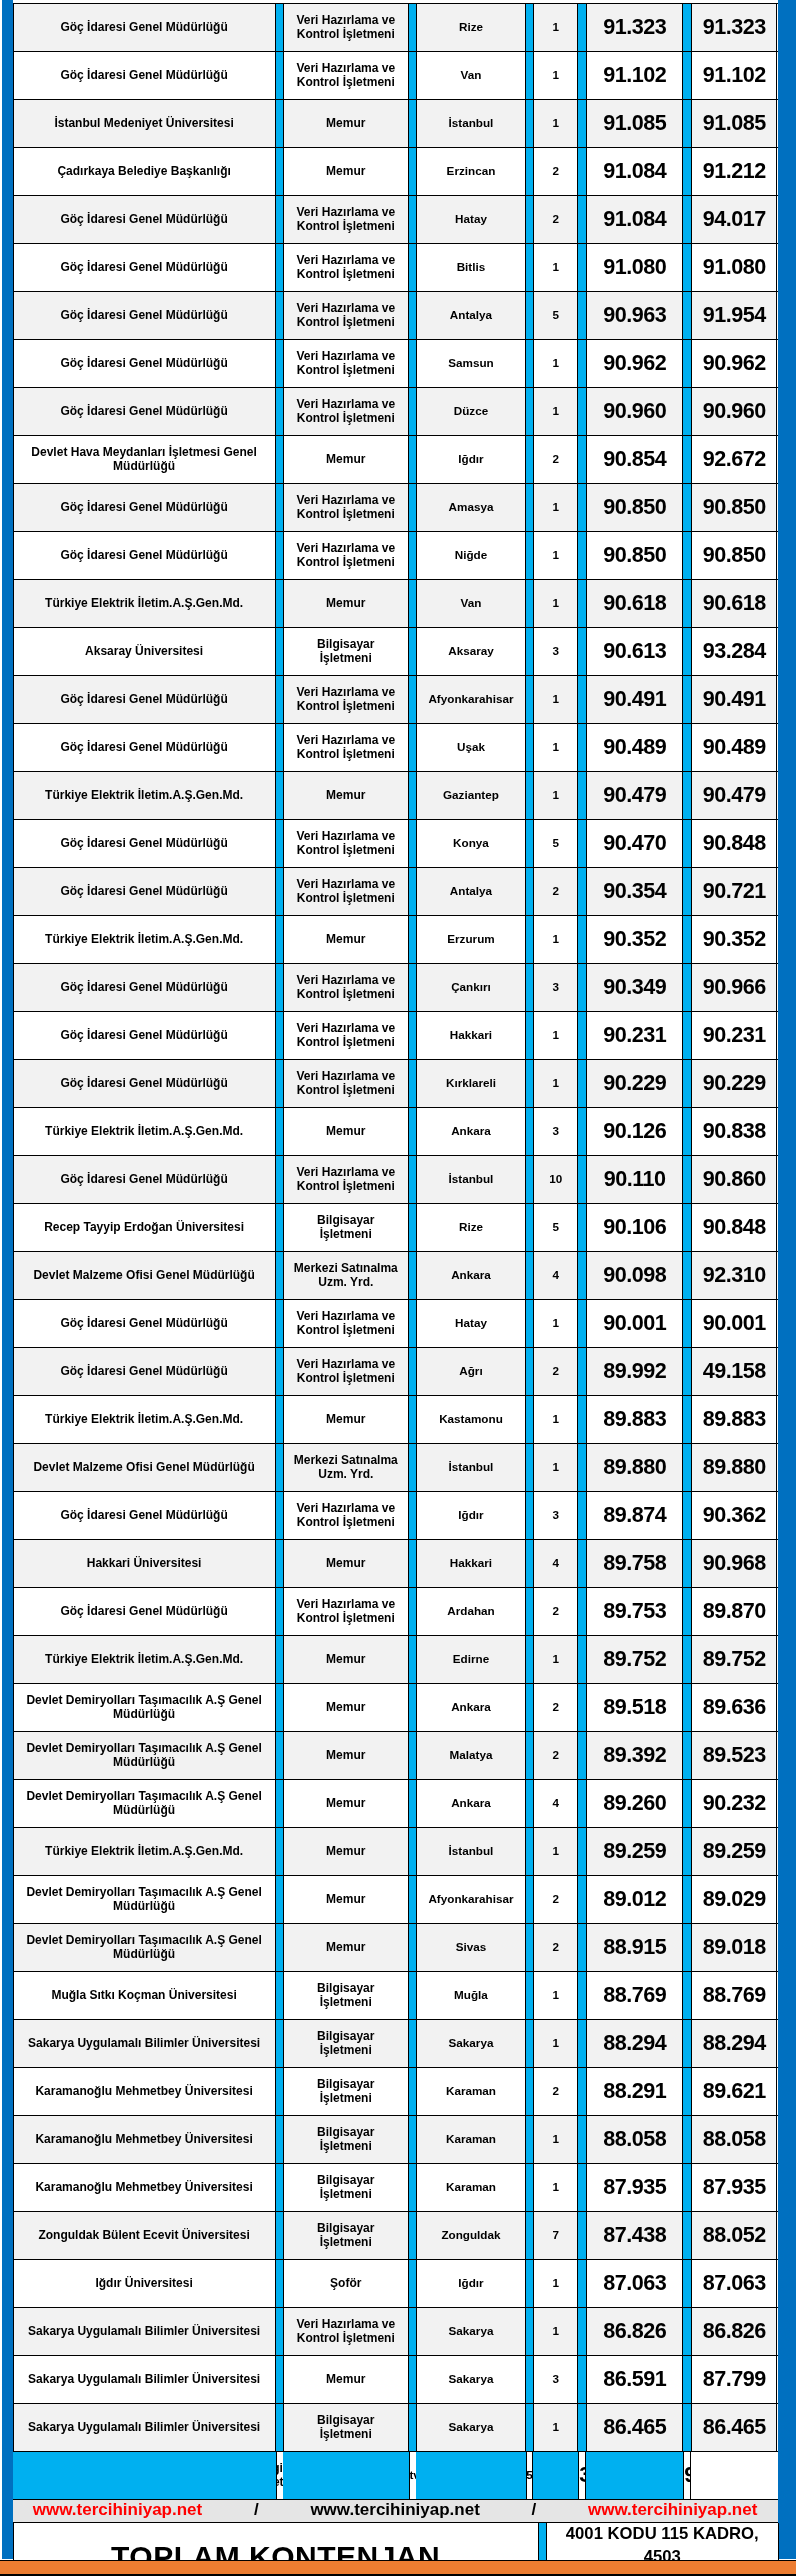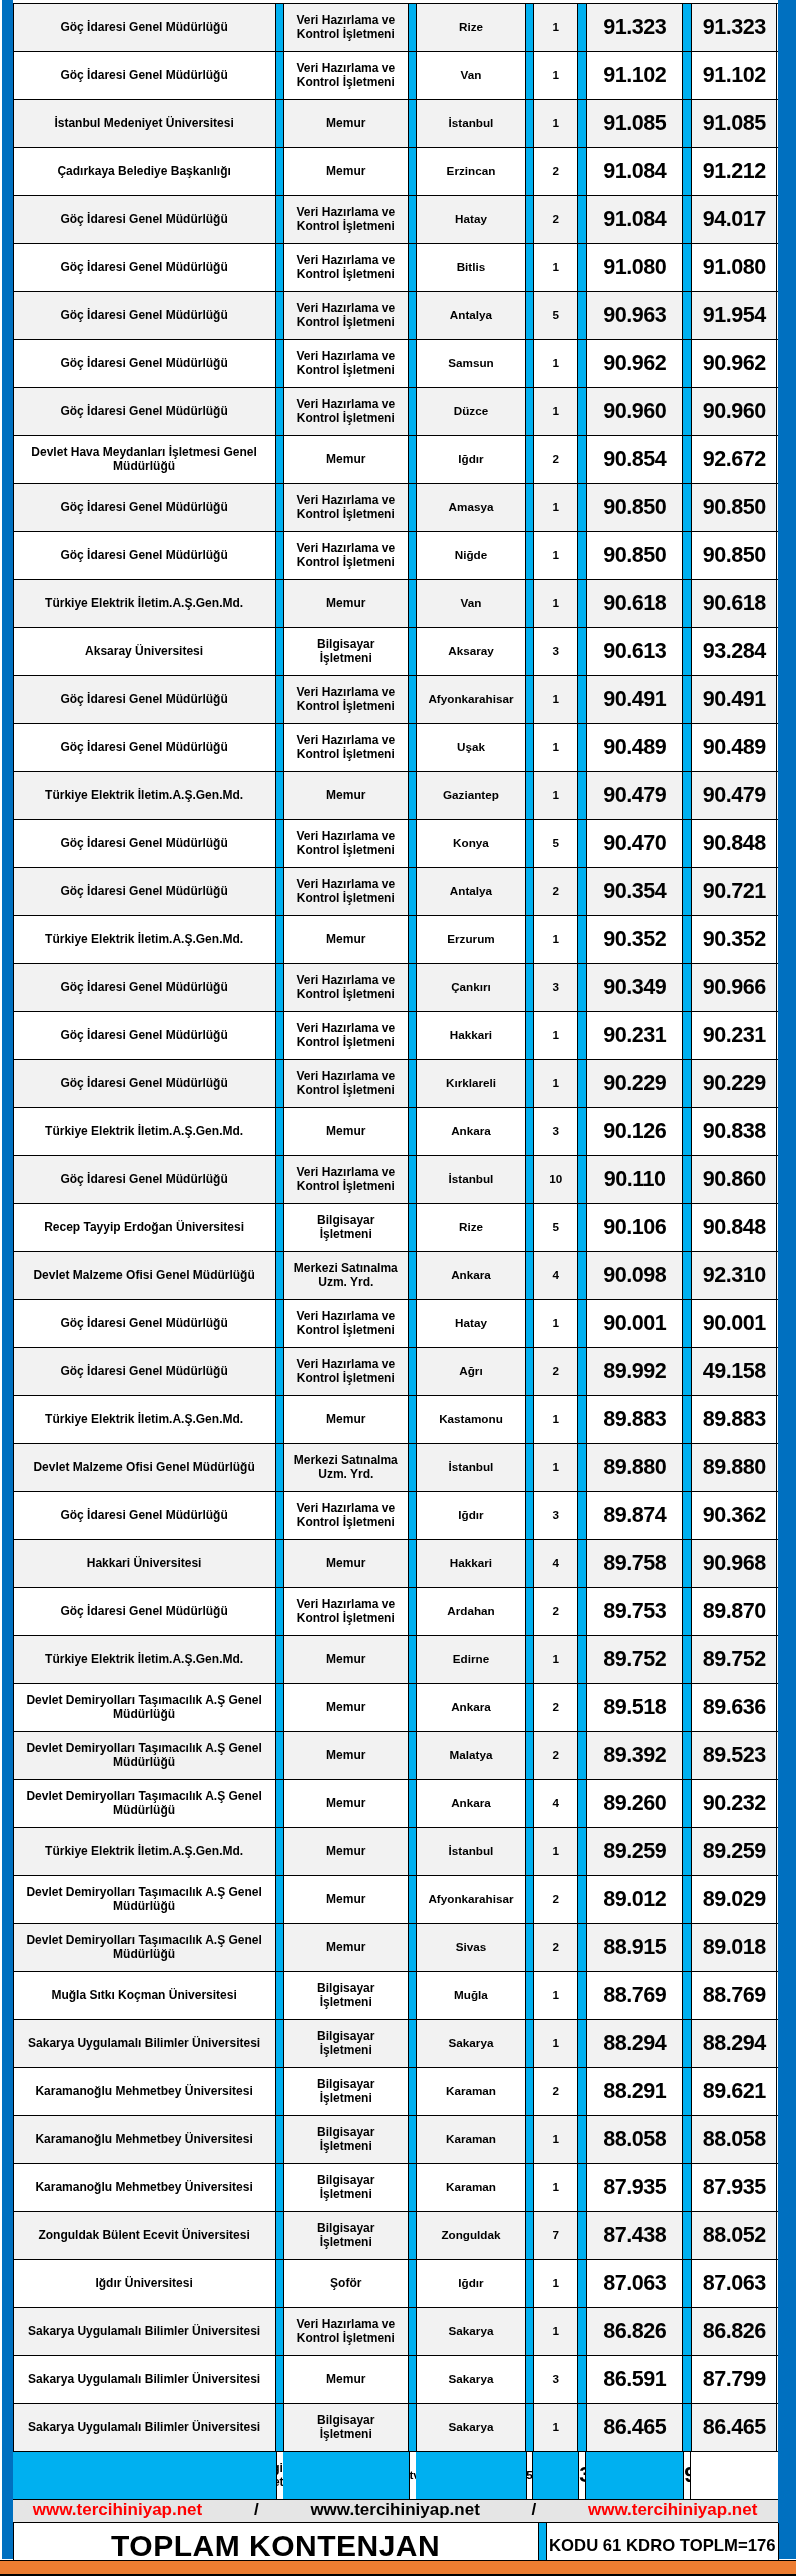--- a/index.html
+++ b/index.html
@@ -786,20 +786,21 @@
     <div class="cell c-score">86.935</div>
   </div>
 </div>
 
     <div class="link-banner"><span class="link-red">www.tercihiniyap.net</span><span class="slash"> / </span><span class="link-dark">www.tercihiniyap.net</span><span class="slash"> / </span><span class="link-red">www.tercihiniyap.net</span></div>
 
     <div class="total-row">
       <div class="total-cell total-label">TOPLAM KONTENJAN</div>
       <div class="sep"></div>
       <div class="total-cell total-detail">
+        <span>4001 KODU 115 KADRO, 4503</span>
         <span>KODU 61 KDRO TOPLM=176</span>
       </div>
     </div>
   </div>
 
   <div class="orange-bar"></div>
   <div class="bottom-line"></div>
 </div>
 
 

